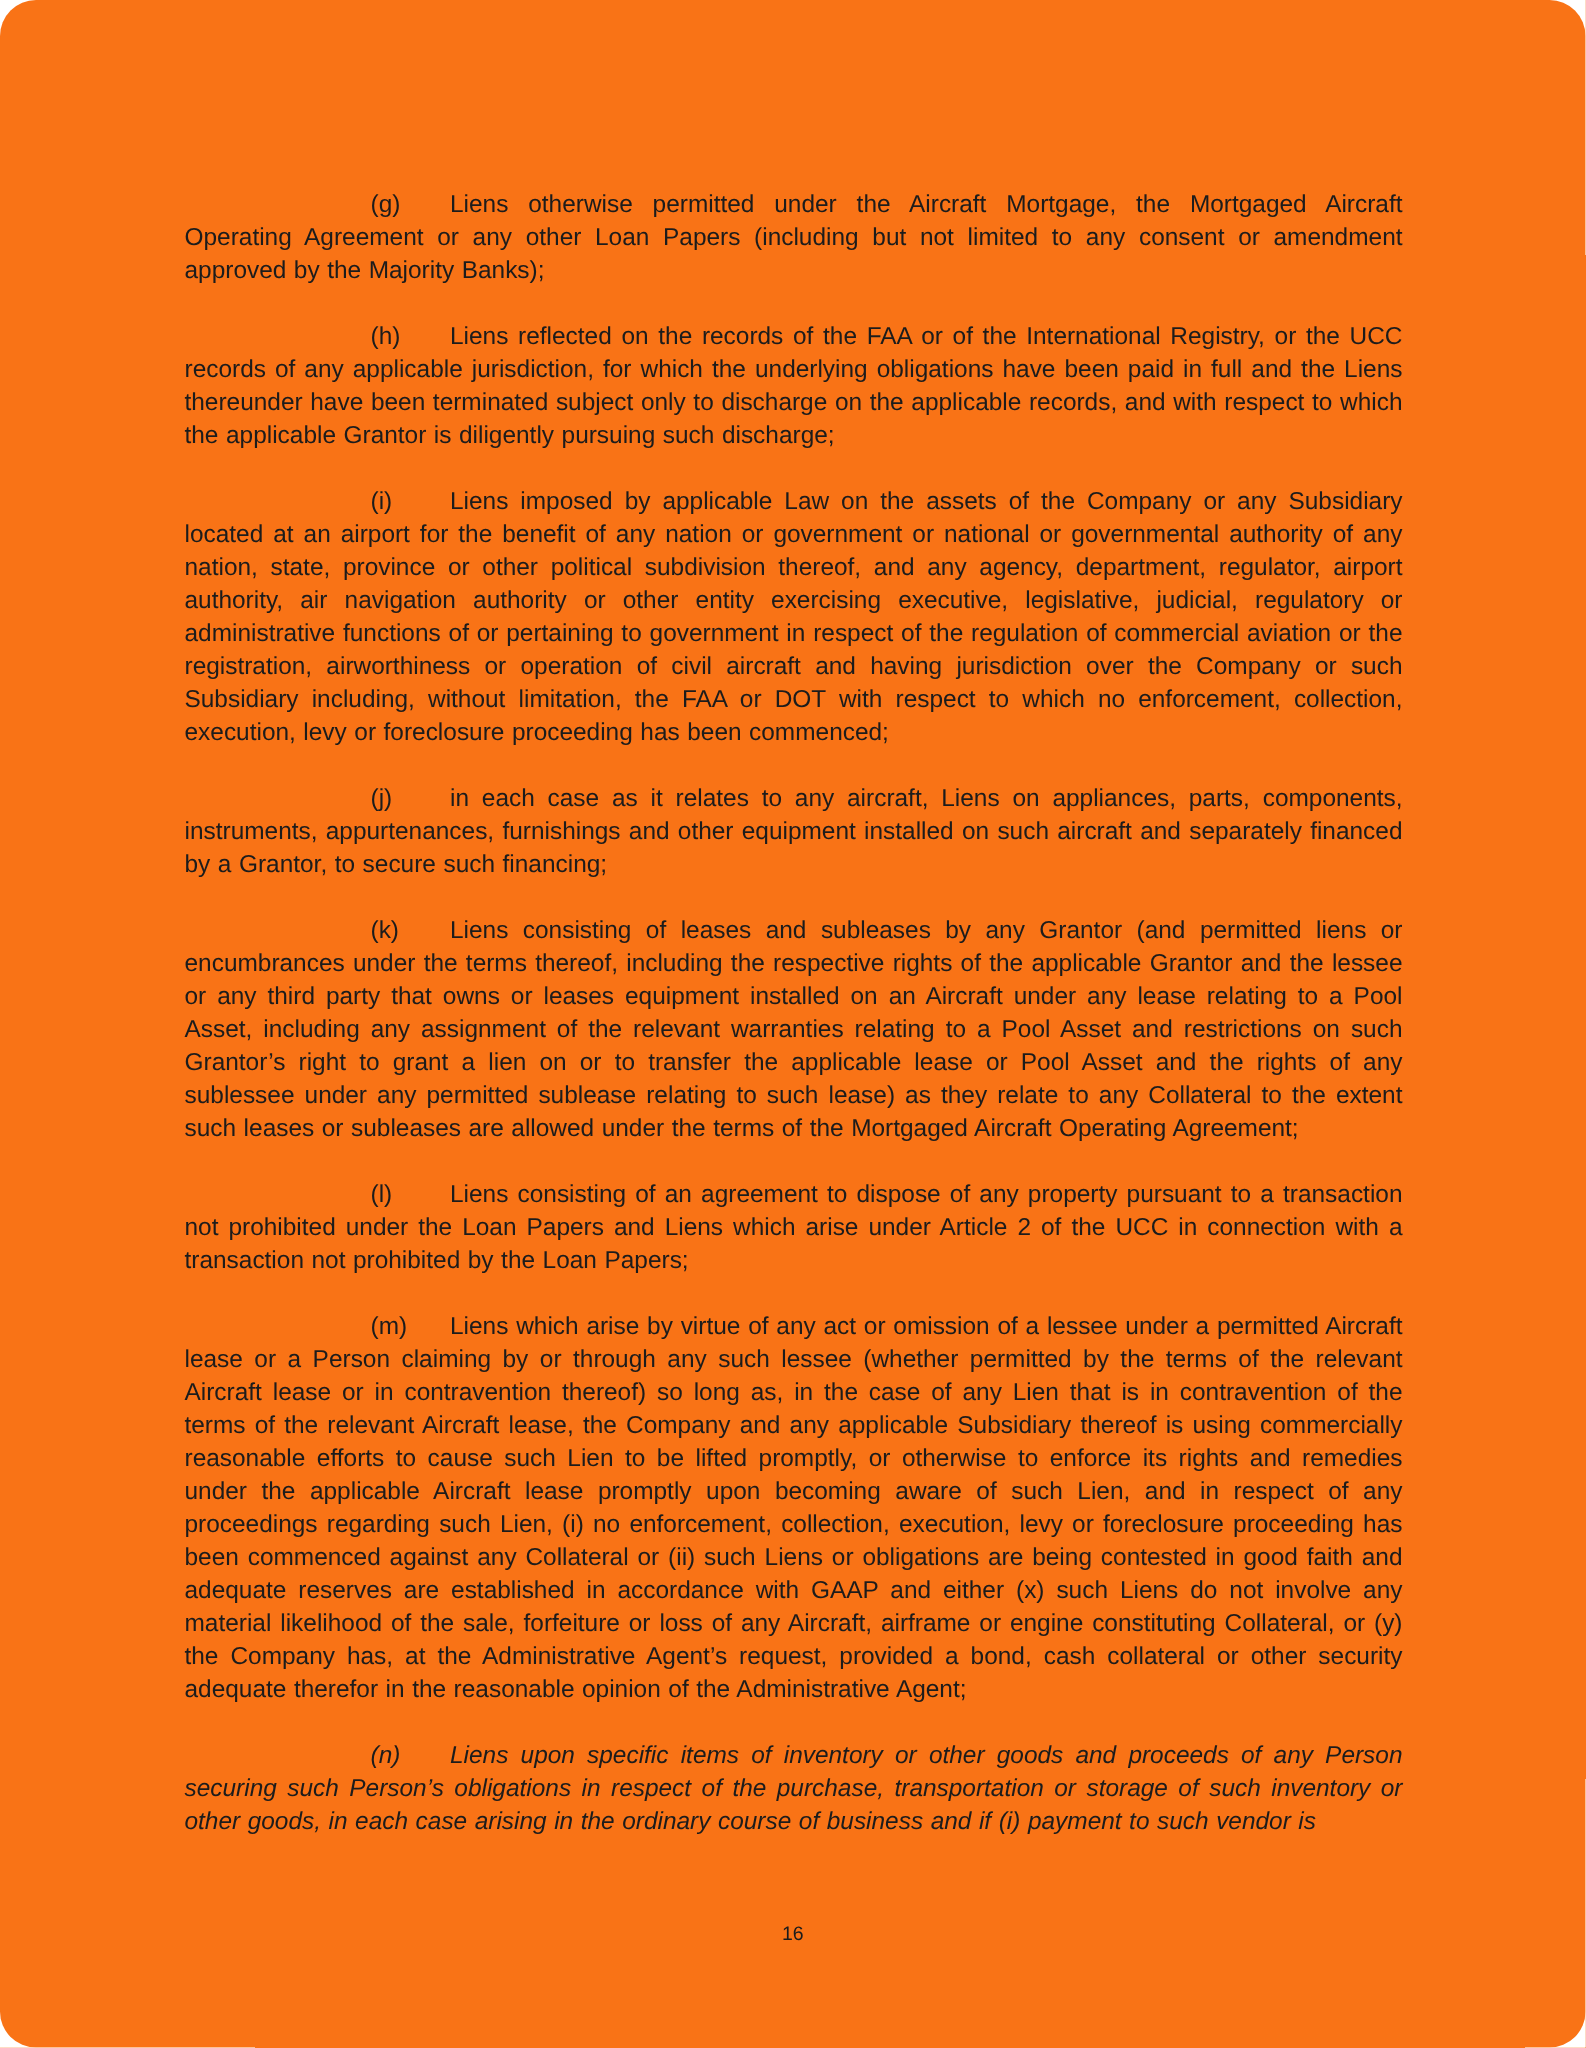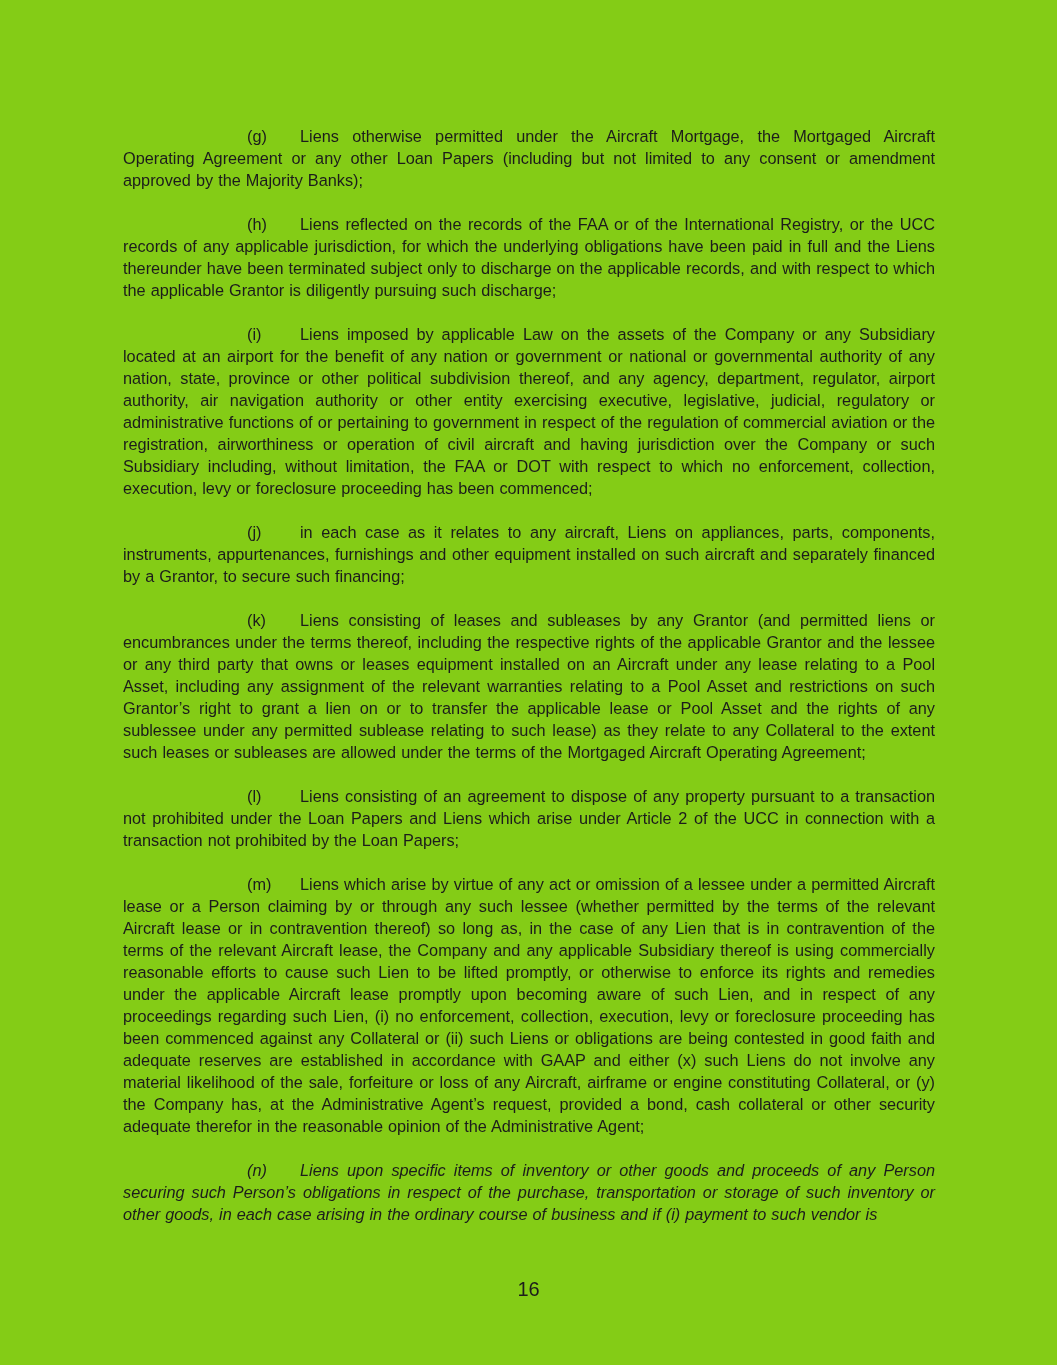--- a/index.html
+++ b/index.html
@@ -4,24 +4,25 @@
 <style>
   html, body {
     margin: 0;
     padding: 0;
     background: #ffffff;
   }
   .page {
     position: relative;
     width: 1057px;
     height: 1365px;
-    background: #84cc16;
+    background: #f97316;
     font-family: "Liberation Sans", sans-serif;
     color: #1c1c1c;
     overflow: hidden;
+    border-radius: 24px;
   }
   .doc-body {
     position: absolute;
     left: 123px;
     top: 125px;
     width: 812px;
   }
   .para {
     margin: 0 0 22px 0;
     font-size: 16.3px;
@@ -39,21 +40,21 @@
     width: 53px;
     text-indent: 0;
     text-align: left;
   }
   .page-number {
     position: absolute;
     top: 1278px;
     left: 0;
     width: 100%;
     text-align: center;
-    font-size: 20px;
+    font-size: 13px;
     line-height: 22px;
   }
 </style>
 </head>
 <body>
 
 <div class="page">
   <div class="doc-body">
   <p class="para"><span class="para-label">(g)</span><span class="para-text">Liens otherwise permitted under the Aircraft Mortgage, the Mortgaged Aircraft Operating Agreement or any other Loan Papers (including but not limited to any consent or amendment approved by the Majority Banks);</span></p>
 

